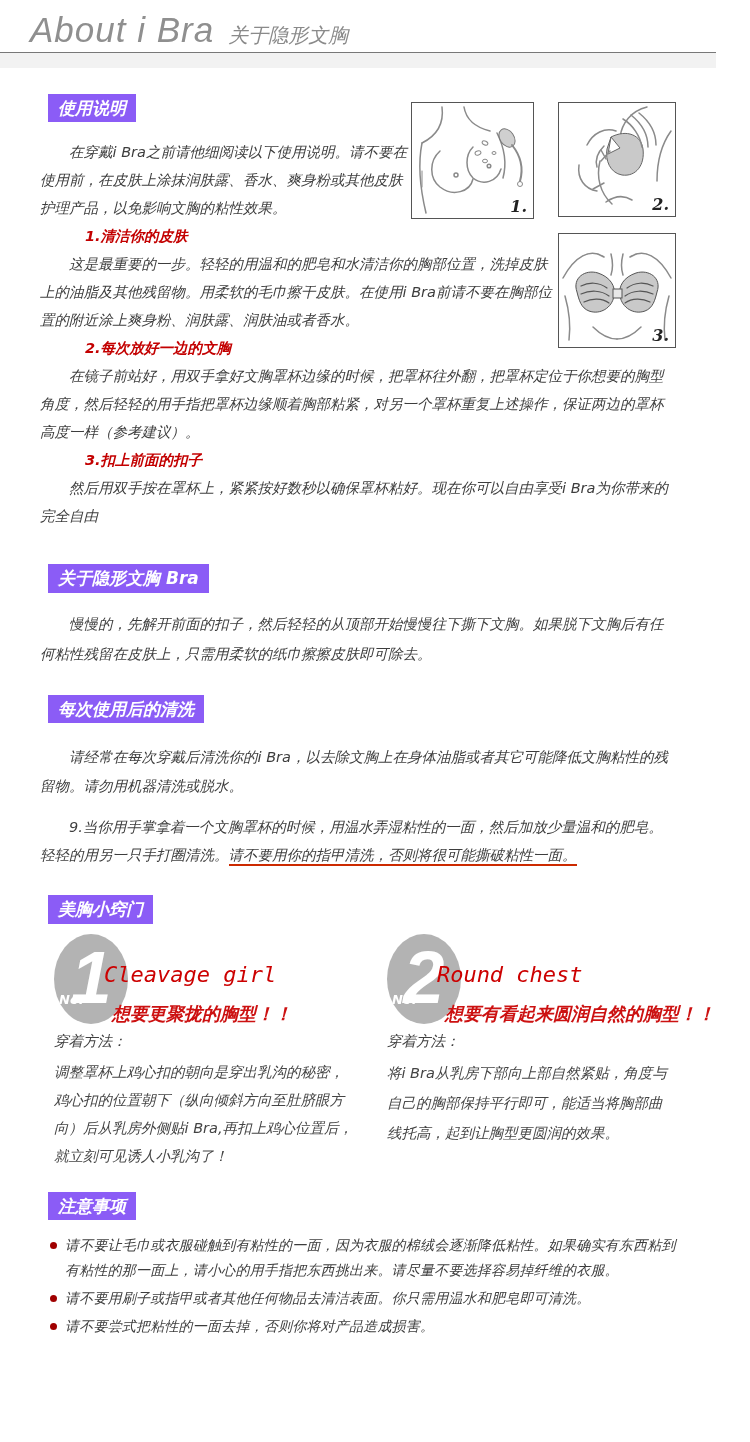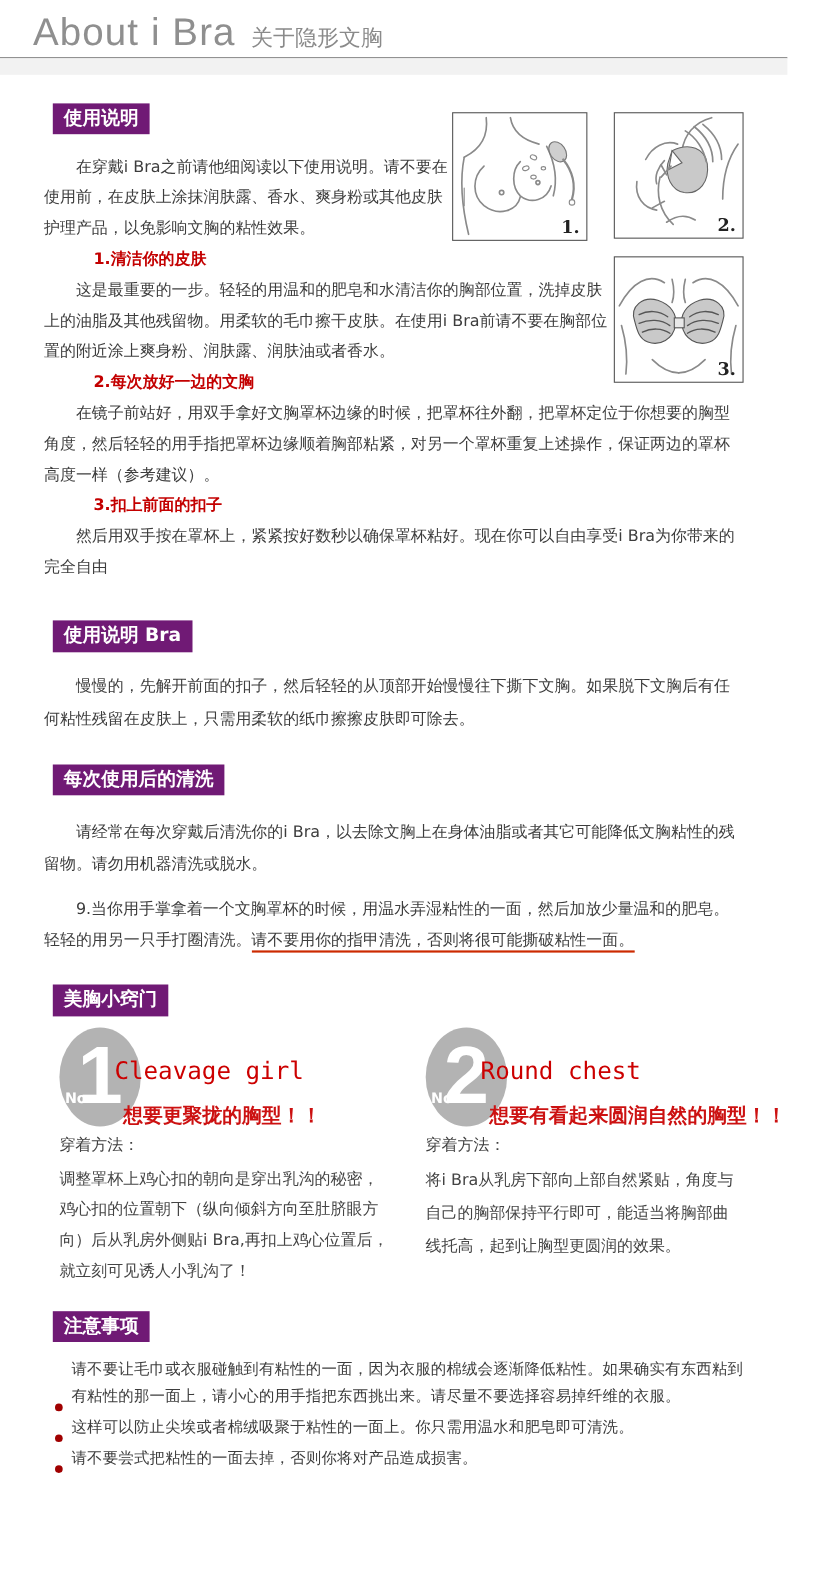--- a/index.html
+++ b/index.html
@@ -1,25 +1,25 @@
 <!DOCTYPE html>
 <html><head>
 <meta charset="utf-8">
 <style>
   html,body{margin:0;padding:0;background:#fff;}
   .page{position:relative;width:716px;height:1442px;overflow:hidden;background:#fff;
-        font-family:"DejaVu Sans",sans-serif;color:#3d3d3d;font-size:14.5px;}
+        font-family:"DejaVu Sans",sans-serif;color:#3d3d3d;font-size:14.5px;font-style:italic;}
   
   .header{padding:10px 0 2px 30px;border-bottom:1px solid #787878;display:flex;align-items:baseline;}
   .title-en{font-family:"Liberation Sans",sans-serif;font-size:35px;color:#8f8f8f;letter-spacing:1px;}
   .title-zh{font-size:20px;color:#8a8a8a;margin-left:14px;text-align:center;}
   .graybar{height:15px;background:#f2f2f2;}
   
   .content{padding:0 40px;}
-  .badge{display:inline-block;background:#701a75;color:#fff;font-size:17px;font-weight:bold;
+  .badge{display:inline-block;background:#8b5cf6;color:#fff;font-size:17px;font-weight:bold;
          padding:4px 10px;margin-left:8px;line-height:1.2;}
   p{margin:0;}
   .body-p{line-height:28px;text-indent:2em;color:#3d3d3d;}
   .step-h{color:#c30000;font-weight:bold;line-height:28px;margin-left:45px;}
   .warn{border-bottom:2px solid #cc2a00;padding-bottom:1px;}
   
   .figbox{background:#fff;border:1px solid #555;position:relative;float:right;}
   .fig1{width:121px;height:115px;margin-top:8px;}
   .fig2{width:116px;height:113px;margin-top:8px;margin-left:24px;}
   .fig3{width:116px;height:113px;clear:right;margin-top:14px;}
@@ -47,21 +47,21 @@
   .num-circle .no{position:absolute;left:5px;bottom:17px;color:#fff;font-size:13px;font-weight:bold;}
   .tip-title{position:absolute;left:50px;top:28px;font-family:"DejaVu Sans Mono",monospace;
              font-size:22px;color:#cc0000;white-space:nowrap;}
   .tip-sub{position:absolute;left:58px;top:68px;font-size:18px;font-weight:bold;color:#cc1111;white-space:nowrap;}
   .method{color:#404040;line-height:26px;margin-bottom:4px;}
   .tip-body{line-height:28px;color:#444;}
   .tip-2 .tip-body{line-height:30px;}
   
   .sec-notes{margin-top:22px;}
   .notes-list{margin-top:13px;}
-  .note{display:flex;margin-bottom:3px;align-items:flex-end;}
+  .note{display:flex;margin-bottom:3px;}
   .dot{width:7px;height:7px;border-radius:50%;background:#a00000;margin:9px 8px 0 10px;flex:none;}
   .note-text{flex:1;font-size:14px;line-height:25px;letter-spacing:0.2px;color:#3d3d3d;}
 </style>
 </head>
 <body>
 
 <div class="page">
 
   <div class="header">
     <span class="title-en">About i Bra</span>
@@ -167,21 +167,21 @@
       <p class="body-p">在镜子前站好，用双手拿好文胸罩杯边缘的时候，把罩杯往外翻，把罩杯定位于你想要的胸型角度，然后轻轻的用手指把罩杯边缘顺着胸部粘紧，对另一个罩杯重复上述操作，保证两边的罩杯高度一样（参考建议）。</p>
 
       <p class="step-h">3.扣上前面的扣子</p>
       <p class="body-p">然后用双手按在罩杯上，紧紧按好数秒以确保罩杯粘好。现在你可以自由享受i  Bra为你带来的完全自由</p>
 
       <div class="clear"></div>
     </div>
 
     <div class="sec-removal">
       <div>
-        <span class="badge">使用说明 Bra</span>
+        <span class="badge">关于隐形文胸 Bra</span>
       </div>
       <p class="body-p">慢慢的，先解开前面的扣子，然后轻轻的从顶部开始慢慢往下撕下文胸。如果脱下文胸后有任何粘性残留在皮肤上，只需用柔软的纸巾擦擦皮肤即可除去。</p>
     </div>
 
     <div class="sec-washing">
       <div>
         <span class="badge">每次使用后的清洗</span>
       </div>
       <p class="body-p intro">请经常在每次穿戴后清洗你的i Bra，以去除文胸上在身体油脂或者其它可能降低文胸粘性的残留物。请勿用机器清洗或脱水。</p>
       <div class="wash-steps">
@@ -224,21 +224,21 @@
       <div>
         <span class="badge">注意事项</span>
       </div>
       <div class="notes-list">
         <div class="note">
           <span class="dot"></span>
           <span class="note-text">请不要让毛巾或衣服碰触到有粘性的一面，因为衣服的棉绒会逐渐降低粘性。如果确实有东西粘到有粘性的那一面上，请小心的用手指把东西挑出来。请尽量不要选择容易掉纤维的衣服。</span>
         </div>
         <div class="note">
           <span class="dot"></span>
-          <span class="note-text">这样可以防止尖埃或者棉绒吸聚于粘性的一面上。你只需用温水和肥皂即可清洗。</span>
+          <span class="note-text">请不要用刷子或指甲或者其他任何物品去清洁表面。你只需用温水和肥皂即可清洗。</span>
         </div>
         <div class="note">
           <span class="dot"></span>
           <span class="note-text">请不要尝式把粘性的一面去掉，否则你将对产品造成损害。</span>
         </div>
 
       </div>
     </div>
 
   </div>

